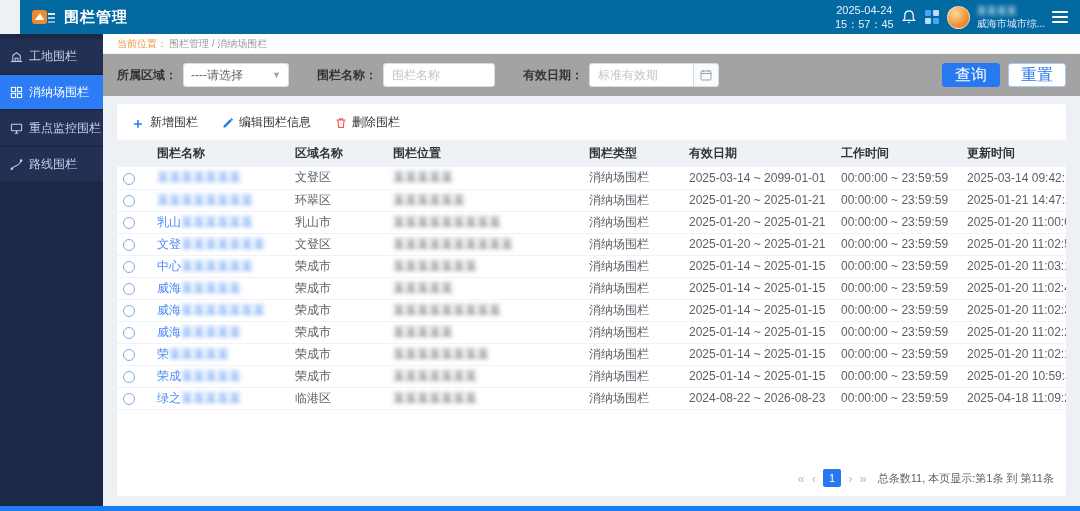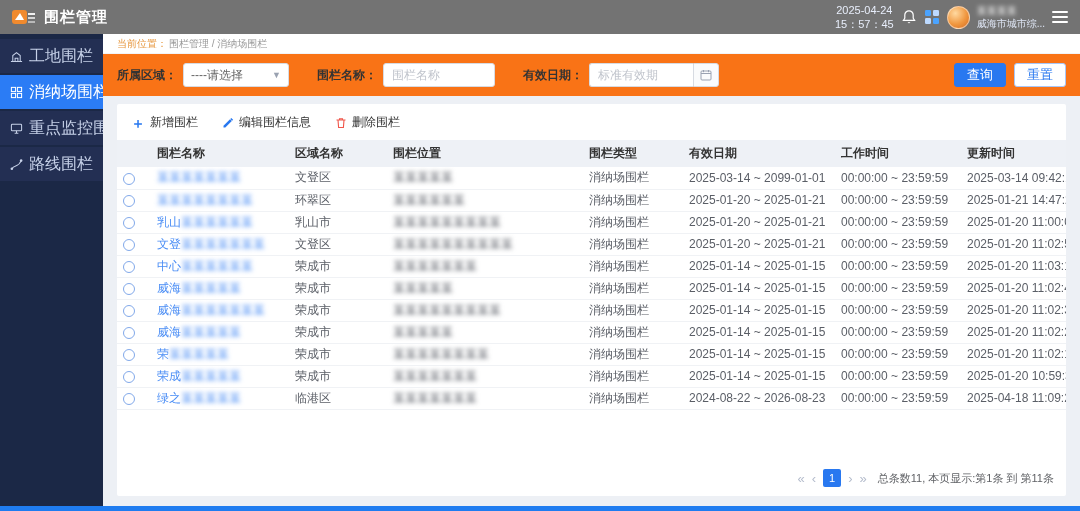--- a/index.html
+++ b/index.html
@@ -1,57 +1,57 @@
 <!DOCTYPE html>
 <html><head>
 <meta charset="utf-8">
 <style>
   * { margin:0; padding:0; box-sizing:border-box; }
   html,body { width:1080px; height:511px; overflow:hidden; }
   body { font-family:"Liberation Sans","DejaVu Sans",sans-serif; background:#edf0f5; }
   .app { width:1080px; height:511px; display:flex; flex-direction:column; }
 
   
-  .topbar { height:34px; background:#737373; display:flex; align-items:center; color:#fff; padding:4px 12px; gap:8px; flex:none; }
+  .topbar { height:34px; background:#0369a1; display:flex; align-items:center; color:#fff; padding:4px 12px; gap:8px; flex:none;margin-left:20px; }
   .logo { display:flex; align-items:center; }
   .app-title { font-size:15px; font-weight:bold; letter-spacing:1px; }
   .topbar-right { margin-left:auto; display:flex; align-items:center; gap:7px; }
   .datetime { text-align:center; font-size:11px; line-height:1.3; color:#e8eefb; }
   .icon-btn { display:flex; align-items:center; justify-content:center; cursor:pointer; }
   .avatar { width:23px; height:23px; border-radius:50%; background:radial-gradient(circle at 35% 30%, #ffd9a0 0%, #f0973f 55%, #d46a20 100%); border:1px solid rgba(255,255,255,.5); }
   .user-block { font-size:10px; line-height:1.35; color:#dfe6f5; max-width:78px; white-space:nowrap; }
   .user-name { filter:blur(2px); color:#fff; }
   .hamburger { display:flex; flex-direction:column; gap:3px; cursor:pointer; }
   .hamburger i { display:block; width:16px; height:2px; background:#fff; border-radius:1px; }
 
   
   .main { flex:1; display:flex; min-height:0; }
   .sidebar { width:103px; background:#1b2846; flex:none; padding-top:5px; display:flex; flex-direction:column; gap:2px; }
-  .side-item { height:34px; display:flex; align-items:center; gap:6px; padding:0 6px 0 10px; color:#c6d1e8; font-size:16px; background:#232f53; cursor:pointer; white-space:nowrap; }
+  .side-item { height:34px; display:flex; align-items:center; gap:6px; padding:0 6px 0 10px; color:#c6d1e8; font-size:12px; background:#232f53; cursor:pointer; white-space:nowrap; }
   .side-item.active { background:#2b7cf5; color:#fff; }
   .side-item svg { width:13px; height:13px; flex:none; }
 
   .content { flex:1; display:flex; flex-direction:column; min-width:0; }
   .breadcrumb-bar { background:#fff; height:20px; display:flex; align-items:center; padding:0 14px; font-size:10px; flex:none; border-bottom:1px solid #f2f4f8; }
   .crumb-prefix { color:#e6953a; }
   .crumb-path { color:#999; margin-left:2px; }
 
-  .filter-bar { background:#f97316; height:42px; display:flex; align-items:center; padding:0 14px; gap:6px; flex:none; font-size:12px; color:#333; }
+  .filter-bar { background:#a3a3a3; height:42px; display:flex; align-items:center; padding:0 14px; gap:6px; flex:none; font-size:12px; color:#333; }
   .f-label { font-weight:bold; color:#333; }
   .f-label + * { margin-right:8px; }
   .f-gap { margin-left:14px; }
   .select { width:106px; height:24px; border:1px solid #d7dbe2; border-radius:3px; display:flex; align-items:center; justify-content:space-between; padding:0 7px; color:#666; background:#fff; cursor:pointer; }
   .caret { color:#9aa2b1; font-size:9px; }
   .input { width:112px; height:24px; border:1px solid #d7dbe2; border-radius:3px; padding:0 8px; font-size:12px; color:#333; outline:none; }
   .input::placeholder { color:#c0c4cc; }
   .date-group { display:flex; }
   .date-group .input { width:104px; border-radius:3px 0 0 3px; border-right:none; }
   .cal-btn { width:26px; height:24px; border:1px solid #d7dbe2; border-radius:0 3px 3px 0; display:flex; align-items:center; justify-content:center; background:#fafbfc; cursor:pointer; }
   .filter-btns { margin-left:auto; display:flex; gap:8px; }
-  .btn { height:24px; min-width:52px; border-radius:3px; font-size:13px; cursor:pointer; padding:0 12px; }
+  .btn { height:24px; min-width:52px; border-radius:3px; font-size:16px; cursor:pointer; padding:0 12px; }
   .btn-primary { background:#2878f0; color:#fff; border:1px solid #2878f0; }
   .btn-plain { background:#fff; color:#2878f0; border:1px solid #a8c7f8; }
 
   .content-bg { flex:1; background:#edf0f5; padding:8px 14px 10px; min-height:0; display:flex; }
   .card { background:#fff; flex:1; display:flex; flex-direction:column; min-height:0; border-radius:2px; }
 
   .toolbar { display:flex; align-items:center; gap:24px; padding:10px 14px 9px; flex:none; }
   .tool-btn { display:flex; align-items:center; gap:5px; font-size:12px; color:#333; cursor:pointer; }
   .tool-btn .plus { color:#2878f0; font-weight:bold; font-size:14px; line-height:1; }
 

